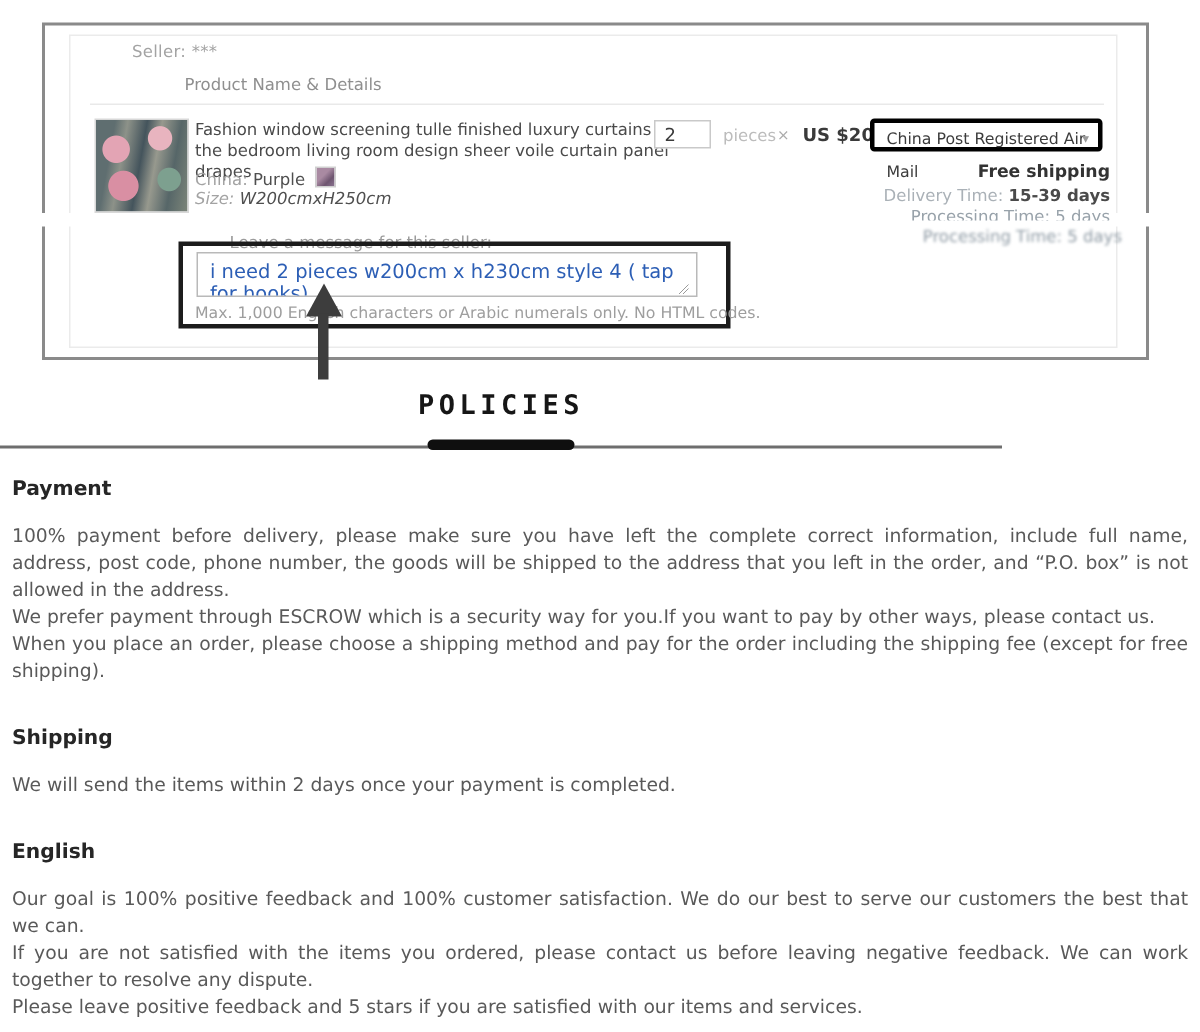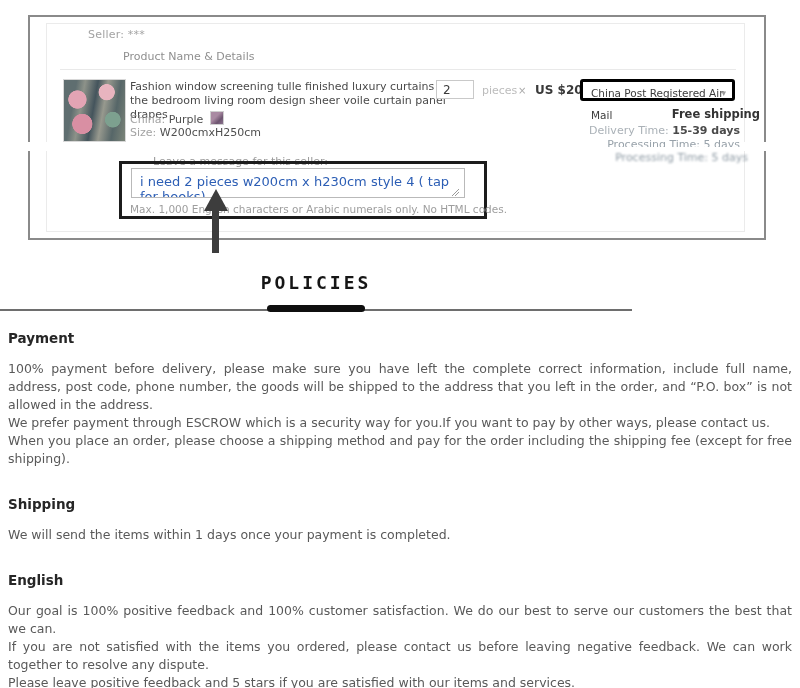--- a/index.html
+++ b/index.html
@@ -18,34 +18,34 @@
 
   .thumb{left:63px;top:79px;width:61px;height:61px;border:1px solid #d8d8d8;
     background:
       radial-gradient(circle at 22% 32%, #e3a4b4 0 14%, rgba(0,0,0,0) 15%),
       radial-gradient(circle at 70% 20%, #e8b4bf 0 12%, rgba(0,0,0,0) 13%),
       radial-gradient(circle at 30% 72%, #d98fa3 0 16%, rgba(0,0,0,0) 17%),
       radial-gradient(circle at 80% 65%, #7da08f 0 12%, rgba(0,0,0,0) 13%),
       linear-gradient(100deg, #5f6e70 0 18%, #8d9289 30%, #44545c 48%, #97998e 62%, #566668 80%, #7c8579 100%);}
   .prod-title{left:130px;top:80px;width:325px;font-size:11px;line-height:14px;color:#4a4a4a;}
   .color-row{left:130px;top:111px;font-size:11px;}
-  .size-row{left:130px;top:126px;font-size:11px;}
+  .size-row{left:130px;top:126px;font-size:11px;font-style:italic;}
   .mini-swatch{display:inline-block;width:12px;height:12px;vertical-align:-2px;margin-left:3px;
     background:linear-gradient(135deg,#a98aa2 0 40%,#6e5570 70%,#8a7390);border:1px solid #cfcfcf;}
 
   .qty-input{left:436px;top:80px;width:30px;height:17px;border:1px solid #c9c9c9;font-family:"DejaVu Sans",sans-serif;
     font-size:12px;color:#3a3a3a;padding:0 0 0 6px;outline:none;background:#fff;}
   .pieces-lbl{left:482px;top:84px;font-size:11px;color:#bcbcbc;}
   .times-sign{left:518px;top:85px;font-size:10px;color:#ababab;}
   .price-lbl{left:535px;top:83px;font-size:12px;font-weight:600;color:#3a3a3a;}
 
   .ship-select{left:580px;top:79px;width:155px;height:22px;border:3px solid #000000;border-radius:3px;background:#fff;
     font-size:10.5px;color:#3c3c3c;line-height:22px;padding-left:8px;box-sizing:border-box;cursor:pointer;}
   .ship-caret{position:absolute;right:6px;top:0;color:#9a9a9a;font-size:9px;}
-  .free-ship{left:600px;top:107px;width:160px;text-align:right;font-size:11.5px;font-weight:bold;color:#333;}
+  .free-ship{left:580px;top:107px;width:160px;text-align:right;font-size:11.5px;font-weight:bold;color:#333;}
   .delivery-row{left:580px;top:124px;width:160px;text-align:right;font-size:11px;color:#aab1b7;}
   .delivery-row b{color:#4a4a4a;font-weight:600;}
   .proc-upper{left:580px;top:138px;width:160px;height:9px;overflow:hidden;text-align:right;font-size:11px;
     color:#98a2aa;filter:blur(0.5px);z-index:3;}
   .proc-lower{left:588px;top:151px;width:160px;text-align:right;font-size:11px;color:#8e9aa4;
     filter:blur(1.1px);z-index:3;}
   .seam{left:24px;top:142px;width:752px;height:9px;background:#ffffff;z-index:2;}
 
   .msg-label{left:130px;top:155px;font-size:11px;color:#9b9b9b;z-index:3;margin-left:23px;}
   .highlight-box{left:119px;top:161px;width:362px;height:52px;border:3px solid #1c1c1c;z-index:4;background:transparent;}
@@ -53,21 +53,21 @@
     font-family:"DejaVu Sans",sans-serif;font-size:13px;color:#2c5eb5;padding:5px 8px 2px;z-index:5;background:#fff;outline:none;}
   .resize-handle{left:452px;top:189px;width:7px;height:7px;z-index:6;
     background:linear-gradient(135deg,transparent 0 50%,#9a9a9a 50% 57%,transparent 57% 71%,#9a9a9a 71% 78%,transparent 78%);}
   .msg-hint{left:130px;top:203px;font-size:10.5px;color:#9e9e9e;z-index:4;}
 
   .arrow-head{left:204px;top:189px;width:0;height:0;border-left:12px solid transparent;
     border-right:12px solid transparent;border-bottom:22px solid #3d3d3d;z-index:6;}
   .arrow-shaft{left:212px;top:209px;width:7px;height:44px;background:#3d3d3d;z-index:6;}
 
   
-  .policies-header{position:relative;width:632px;height:44px;margin-top:12px;}
+  .policies-header{position:relative;width:632px;height:44px;margin-top:0;padding-left:36px;}
   .policies-title{position:absolute;top:2px;left:0;width:100%;text-align:center;
     font-family:"DejaVu Sans Mono",monospace;font-size:18px;font-weight:bold;letter-spacing:3px;color:#161616;}
   .policies-rule{position:absolute;top:39px;left:0;width:100%;height:2px;background:#6e6e6e;}
   .policies-bar{position:absolute;top:35px;left:50%;transform:translateX(-50%);width:98px;height:7px;
     background:#0f0f0f;border-radius:4px;}
 
   
   .policies-body{padding:16px 8px 0;}
   .section h2{font-size:13.5px;font-weight:bold;color:#262626;margin:0 0 14px;}
   .section p{margin:0;font-size:12.5px;line-height:18px;color:#595959;text-align:justify;}
@@ -138,21 +138,21 @@
 
   <div class="section">
     <h2>Payment</h2>
     <p>100% payment before delivery, please make sure you have left the complete correct information, include full name, address, post code, phone number, the goods will be shipped to the address that you left in the order, and “P.O. box” is not allowed in the address.</p>
     <p>We prefer payment through ESCROW which is a security way for you.If you want to pay by other ways, please contact us.</p>
     <p>When you place an order, please choose a shipping method and pay for the order including the shipping fee (except for free shipping).</p>
   </div>
 
   <div class="section">
     <h2>Shipping</h2>
-    <p>We will send the items within 1 days once your payment is completed.</p>
+    <p>We will send the items within 2 days once your payment is completed.</p>
   </div>
 
   <div class="section">
     <h2>English</h2>
     <p>Our goal is 100% positive feedback and 100% customer satisfaction. We do our best to serve our customers the best that we can.</p>
     <p>If you are not satisfied with the items you ordered, please contact us before leaving negative feedback. We can work together to resolve any dispute.</p>
     <p>Please leave positive feedback and 5 stars if you are satisfied with our items and services.</p>
   </div>
 
 </div>

